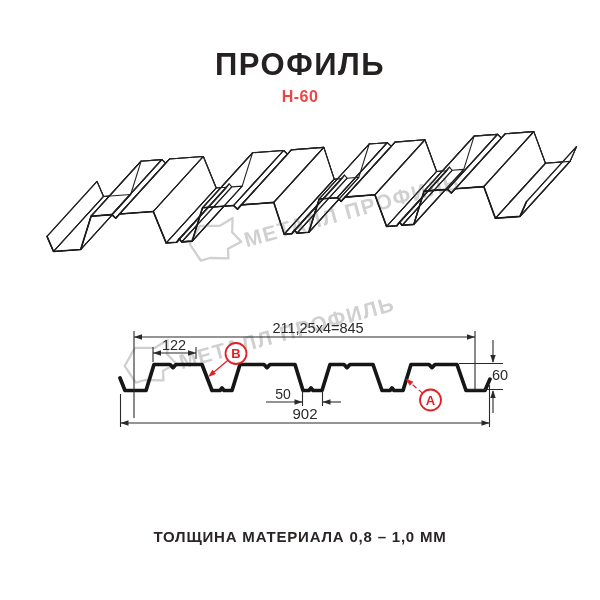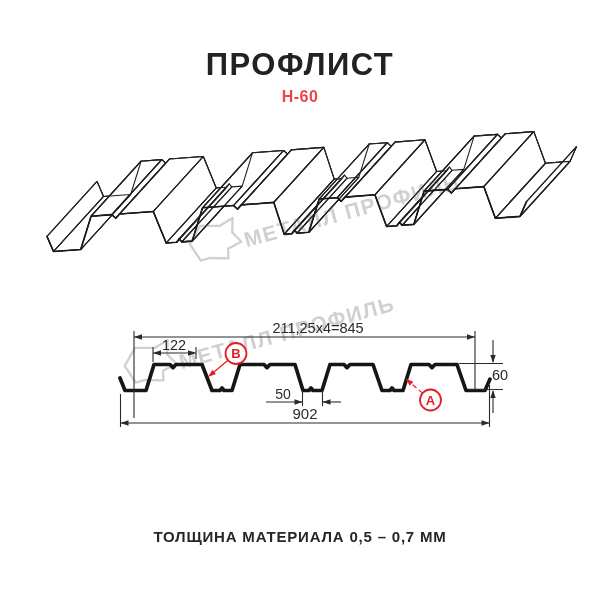--- a/index.html
+++ b/index.html
@@ -18,21 +18,21 @@
   .thickness{
     position:absolute;top:528px;left:0;width:600px;text-align:center;
     font-size:15px;font-weight:bold;letter-spacing:.8px;color:#2a2524;
   }
   svg#draw{position:absolute;left:0;top:0;}
   svg text{font-family:"Liberation Sans",sans-serif;}
 </style>
 </head>
 <body>
 
-<div class="title">ПРОФЛИСТ</div>
+<div class="title">ПРОФИЛЬ</div>
 <div class="subtitle">Н-60</div>
 
 <svg id="draw" width="600" height="600" viewBox="0 0 600 600">
     <g>
       <polyline points="97.0,181.4 103.5,196.5 130.7,194.5 141.1,161.2 161.8,159.6 165.7,163.2 169.6,159.0 203.3,156.5 216.2,188.0 226.6,187.3 229.2,183.8 231.8,186.9 242.2,186.1 252.5,152.8 283.6,150.5 287.5,154.1 291.4,149.9 323.8,147.4 334.2,179.2 341.9,178.6 344.5,175.1 347.1,178.2 358.8,177.3 369.2,144.0 387.3,142.7 391.2,146.3 395.1,142.1 424.9,139.8 436.6,171.5 446.9,170.7 449.5,167.2 452.1,170.3 463.8,169.4 474.1,136.1 497.5,134.4 501.4,138.0 505.2,133.8 533.8,131.6 545.4,163.3 570.0,161.4 576.5,146.6" fill="#fff" stroke="none"></polyline>
       <polyline points="97.0,181.4 103.5,196.5 130.7,194.5 141.1,161.2 161.8,159.6 165.7,163.2 169.6,159.0 203.3,156.5 216.2,188.0 226.6,187.3 229.2,183.8 231.8,186.9 242.2,186.1 252.5,152.8 283.6,150.5 287.5,154.1 291.4,149.9 323.8,147.4 334.2,179.2 341.9,178.6 344.5,175.1 347.1,178.2 358.8,177.3 369.2,144.0 387.3,142.7 391.2,146.3 395.1,142.1 424.9,139.8 436.6,171.5 446.9,170.7 449.5,167.2 452.1,170.3 463.8,169.4 474.1,136.1 497.5,134.4 501.4,138.0 505.2,133.8 533.8,131.6 545.4,163.3 570.0,161.4 576.5,146.6" fill="none" stroke="#222222" stroke-width="1.15" stroke-linejoin="round"></polyline>
       <polygon points="47.0,236.4 53.5,251.5 103.5,196.5 97.0,181.4" fill="#fff" stroke="#222222" stroke-width="1.1" stroke-linejoin="round"></polygon>
       <polygon points="53.5,251.5 80.7,249.5 130.7,194.5 103.5,196.5" fill="#fff" stroke="#222222" stroke-width="1.1" stroke-linejoin="round"></polygon>
       <polygon points="80.7,249.5 91.1,216.2 141.1,161.2 130.7,194.5" fill="#fff" stroke="#222222" stroke-width="1.1" stroke-linejoin="round"></polygon>
       <polygon points="91.1,216.2 111.8,214.6 161.8,159.6 141.1,161.2" fill="#fff" stroke="#222222" stroke-width="1.1" stroke-linejoin="round"></polygon>
@@ -168,13 +168,13 @@
       <text x="236" y="358.3" font-size="13" fill="#e31e24" text-anchor="middle" font-weight="bold">В</text>
     </g>
     <g>
       <line x1="422.5390554387273" y1="393.1535876773055" x2="408.53274078524674" y2="381.1081570753122" stroke="#e31e24" stroke-width="1.2" stroke-dasharray="5,3"></line>
       <polygon points="405.5,378.5 413.3,381.7 409.8,385.8" fill="#e31e24"></polygon>
       <circle cx="430.5" cy="400" r="10.5" fill="#fff" stroke="#e31e24" stroke-width="1.8"></circle>
       <text x="430.5" y="404.8" font-size="13" fill="#e31e24" text-anchor="middle" font-weight="bold">А</text>
     </g>
   </svg>
 
-<div class="thickness">ТОЛЩИНА МАТЕРИАЛА 0,5 – 0,7 ММ</div>
+<div class="thickness">ТОЛЩИНА МАТЕРИАЛА 0,8 – 1,0 ММ</div>
 
 </body></html>

